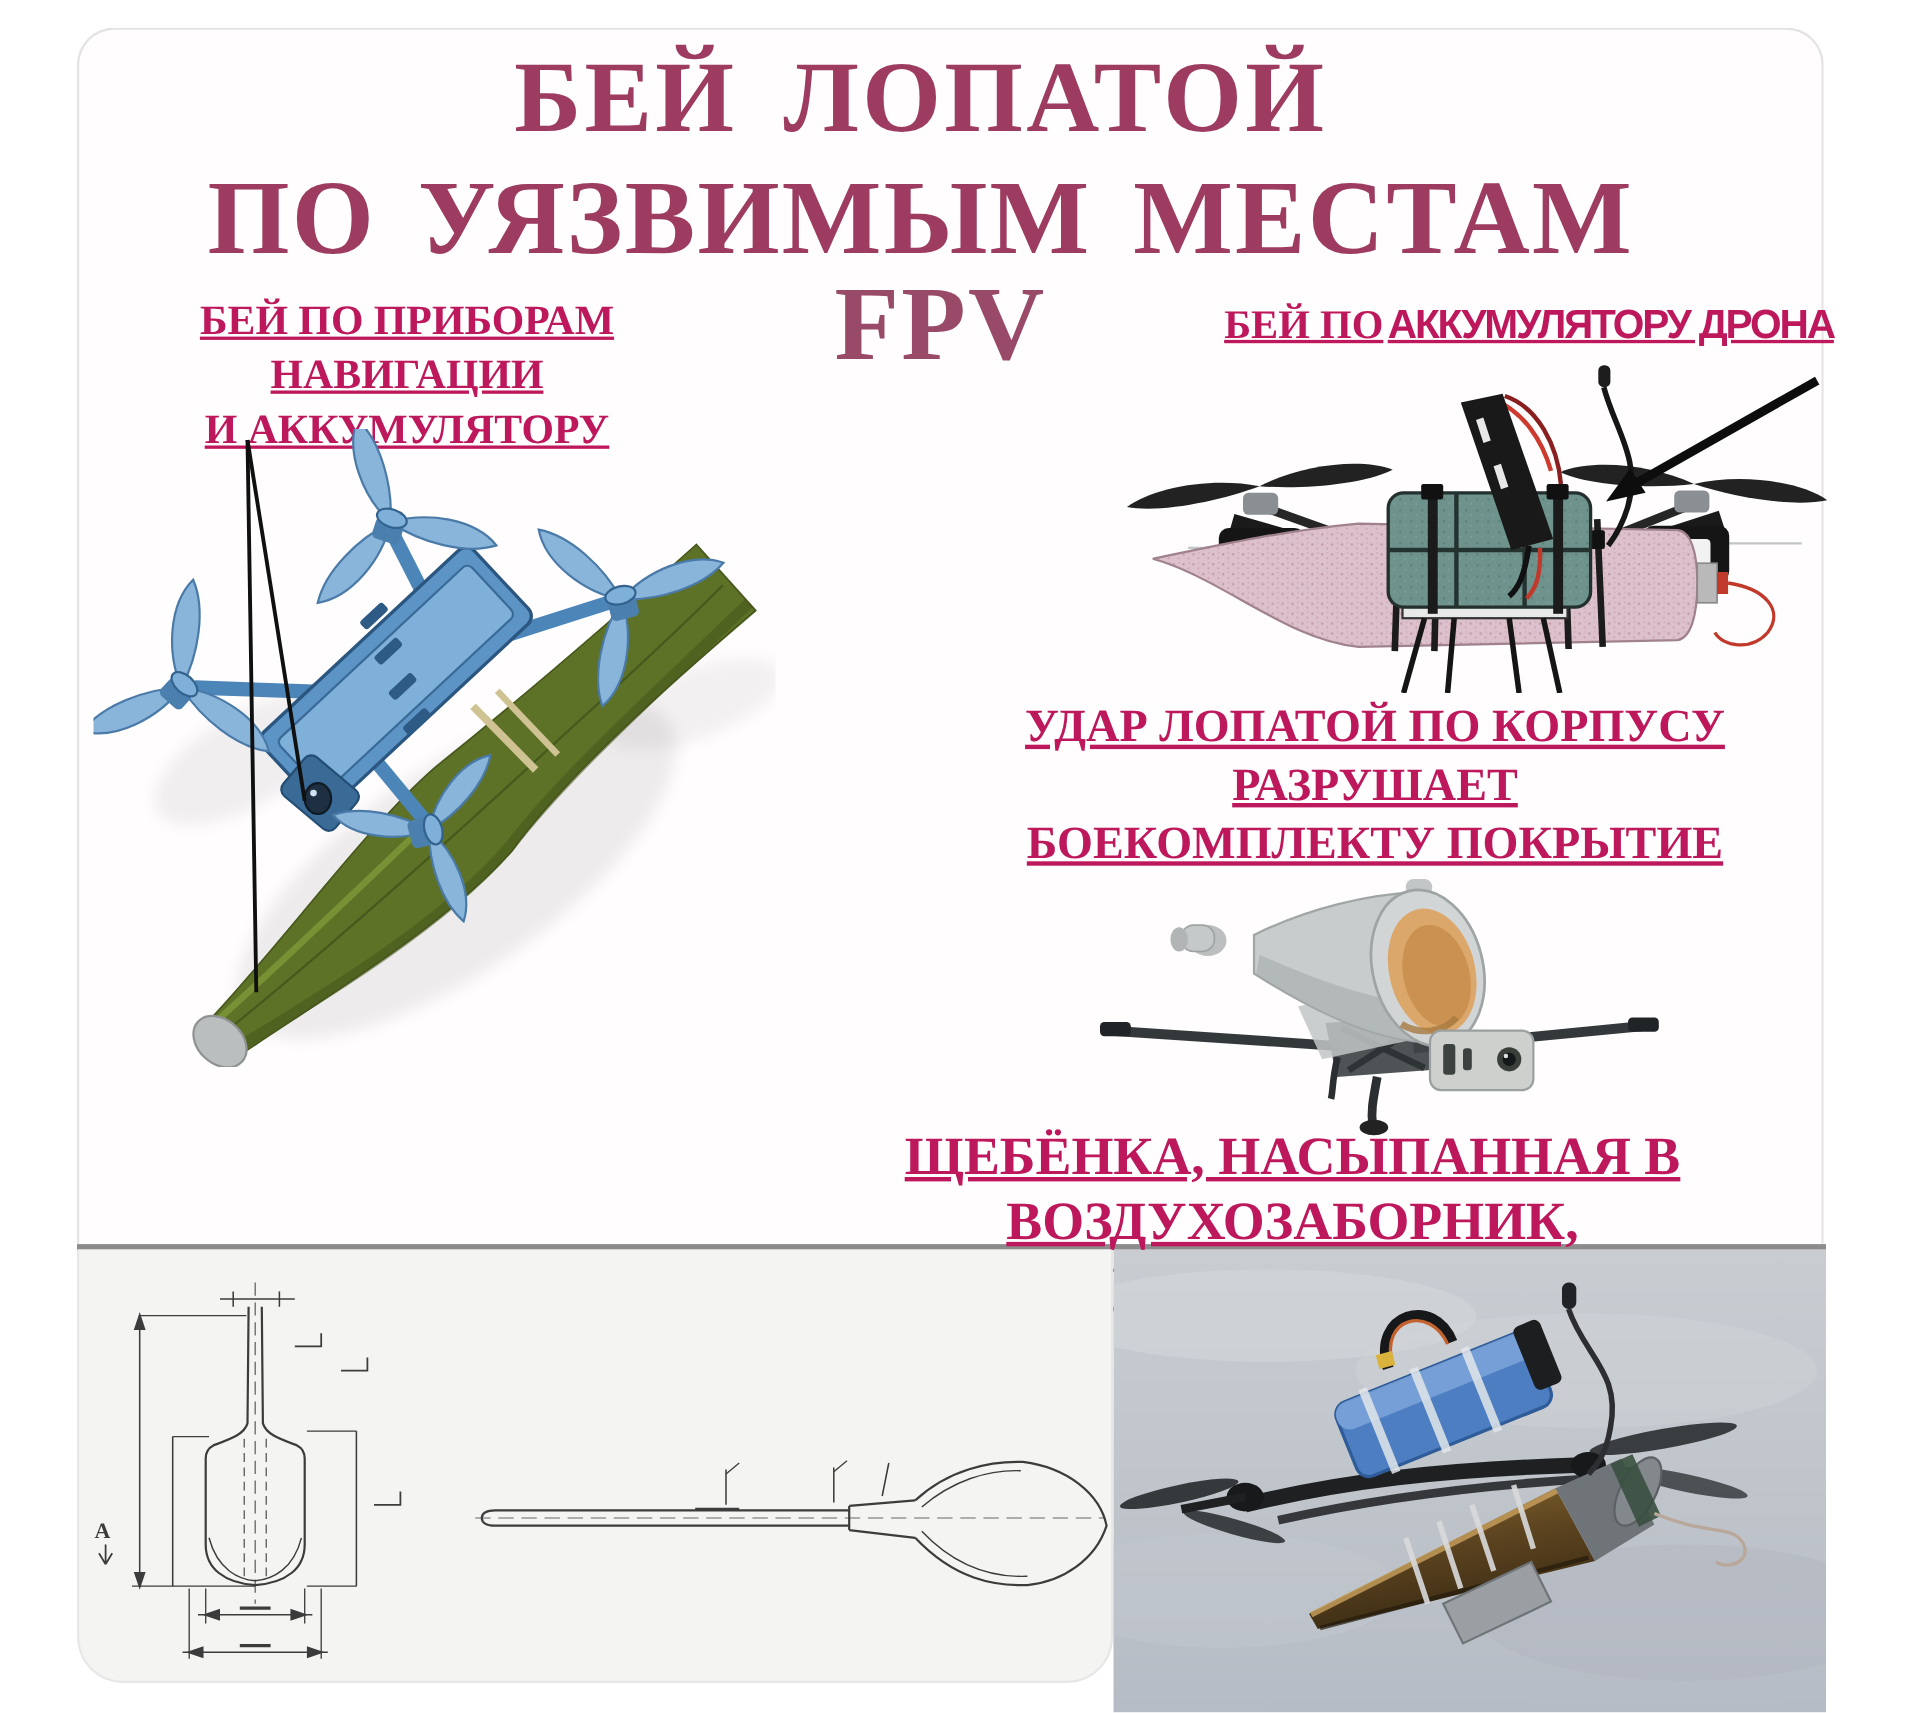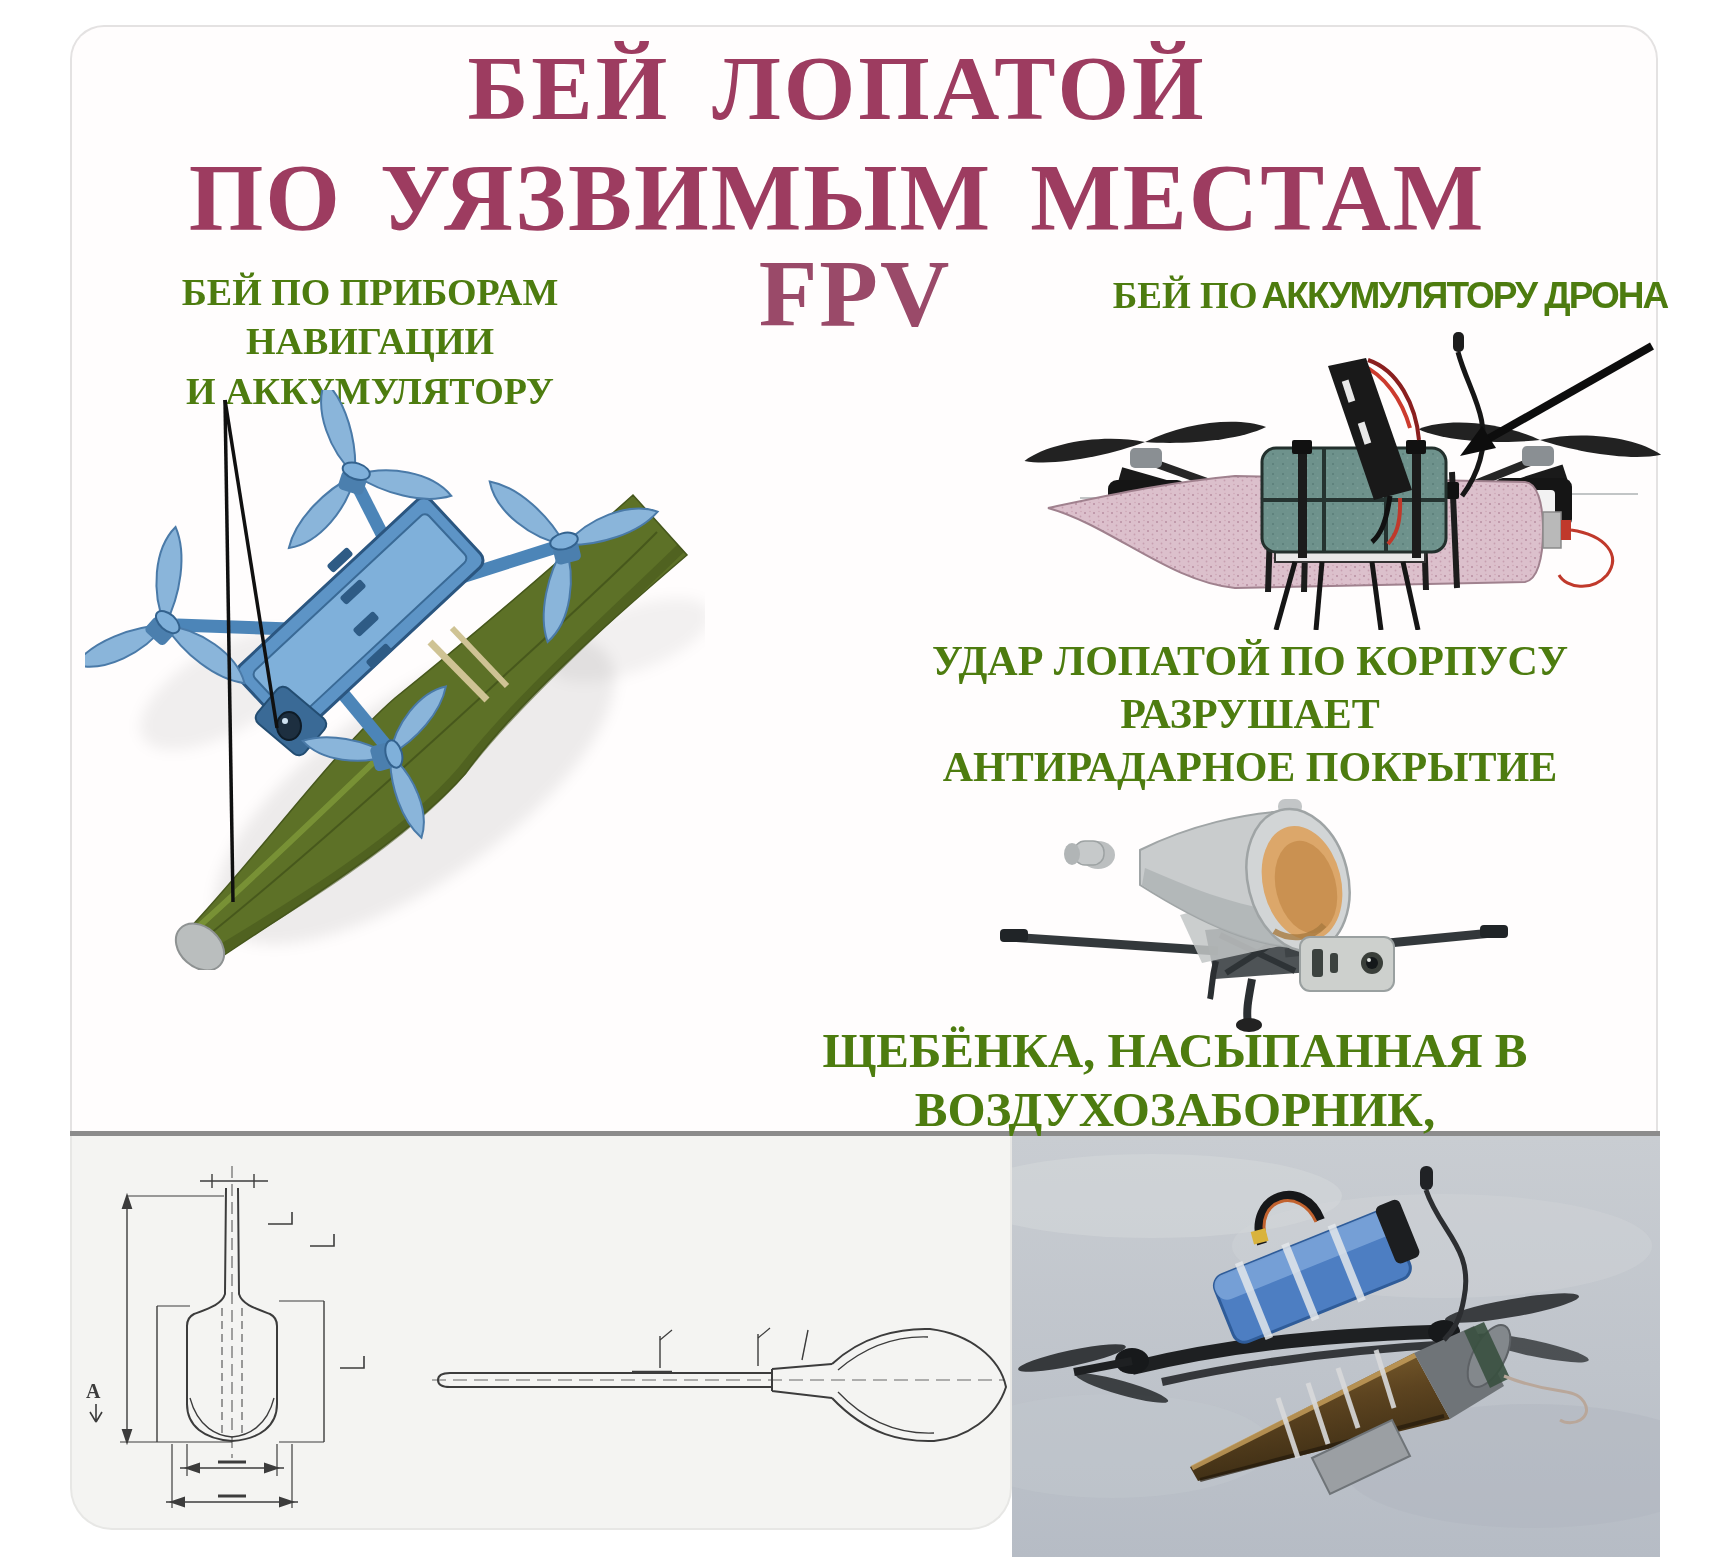--- a/index.html
+++ b/index.html
@@ -7,21 +7,21 @@
   .page{position:relative;width:1732px;height:1557px;background:#ffffff;overflow:hidden;
         font-family:"Liberation Serif","DejaVu Serif",serif;}
   .poster-card{position:absolute;left:70px;top:25px;width:1588px;height:1106px;
         background:#fffdfd;border:2px solid #e4e2e2;border-bottom:none;
         border-radius:34px 34px 0 0;box-sizing:border-box;}
   .divider{position:absolute;left:70px;top:1131px;width:1590px;height:5px;background:#8c8c8c;}
   .title-block{position:absolute;left:70px;top:42px;width:1470px;text-align:center;color:#9d3c60;padding-left:32px;}
   .title-line1{font-size:92px;font-weight:700;letter-spacing:3px;word-spacing:16px;line-height:1.0;}
   .title-line2{font-size:96px;font-weight:700;letter-spacing:2px;word-spacing:12px;line-height:1.0;margin-top:16px;}
   .fpv{color:#9a4a69;margin-left:36px;}
-  .black-label{position:absolute;text-align:center;color:#4d7c0f;font-weight:700;}
+  .black-label{position:absolute;text-align:center;color:#be185d;font-weight:700;text-decoration:underline;}
   .label-nav{left:85px;top:268px;width:570px;font-size:38px;line-height:1.3;}
   .label-batt{left:1105px;top:274px;width:570px;font-size:37px;white-space:nowrap;}
   .label-batt .prefix{margin-right:4px;}
   .condensed{font-family:"Liberation Sans","DejaVu Sans",sans-serif;font-weight:700;letter-spacing:-2px;}
   .label-hull{left:845px;top:635px;width:810px;font-size:42px;line-height:1.26;}
   .label-gravel{left:700px;top:1022px;width:950px;font-size:49px;line-height:1.2;}
   .illus{position:absolute;}
   .blueprint-box{position:absolute;left:70px;top:1136px;width:942px;height:394px;
         background:#f4f4f2;border:2px solid #e7e7e5;border-top:none;
         border-radius:0 0 42px 42px;box-sizing:border-box;overflow:hidden;}
@@ -47,21 +47,21 @@
     <div>БЕЙ ПО ПРИБОРАМ НАВИГАЦИИ</div>
     <div>И АККУМУЛЯТОРУ</div>
   </div>
 
   <div class="black-label label-batt">
     <span class="prefix">БЕЙ ПО</span><span class="condensed">АККУМУЛЯТОРУ ДРОНА</span>
   </div>
 
   <div class="black-label label-hull">
     <div>УДАР ЛОПАТОЙ ПО КОРПУСУ РАЗРУШАЕТ</div>
-    <div>АНТИРАДАРНОЕ ПОКРЫТИЕ</div>
+    <div>БОЕКОМПЛЕКТУ ПОКРЫТИЕ</div>
   </div>
 
   <div class="black-label label-gravel">
     <div>ЩЕБЁНКА, НАСЫПАННАЯ В ВОЗДУХОЗАБОРНИК,</div>
     <div>ВЫВОДИТ ДВИГАТЕЛИ ИЗ СТРОЯ</div>
   </div>
 
   <svg class="illus" style="left:85px;top:390px" width="620" height="580" viewBox="0 0 620 580">
     <defs>
       <filter id="soft1" x="-40%" y="-40%" width="180%" height="180%">

